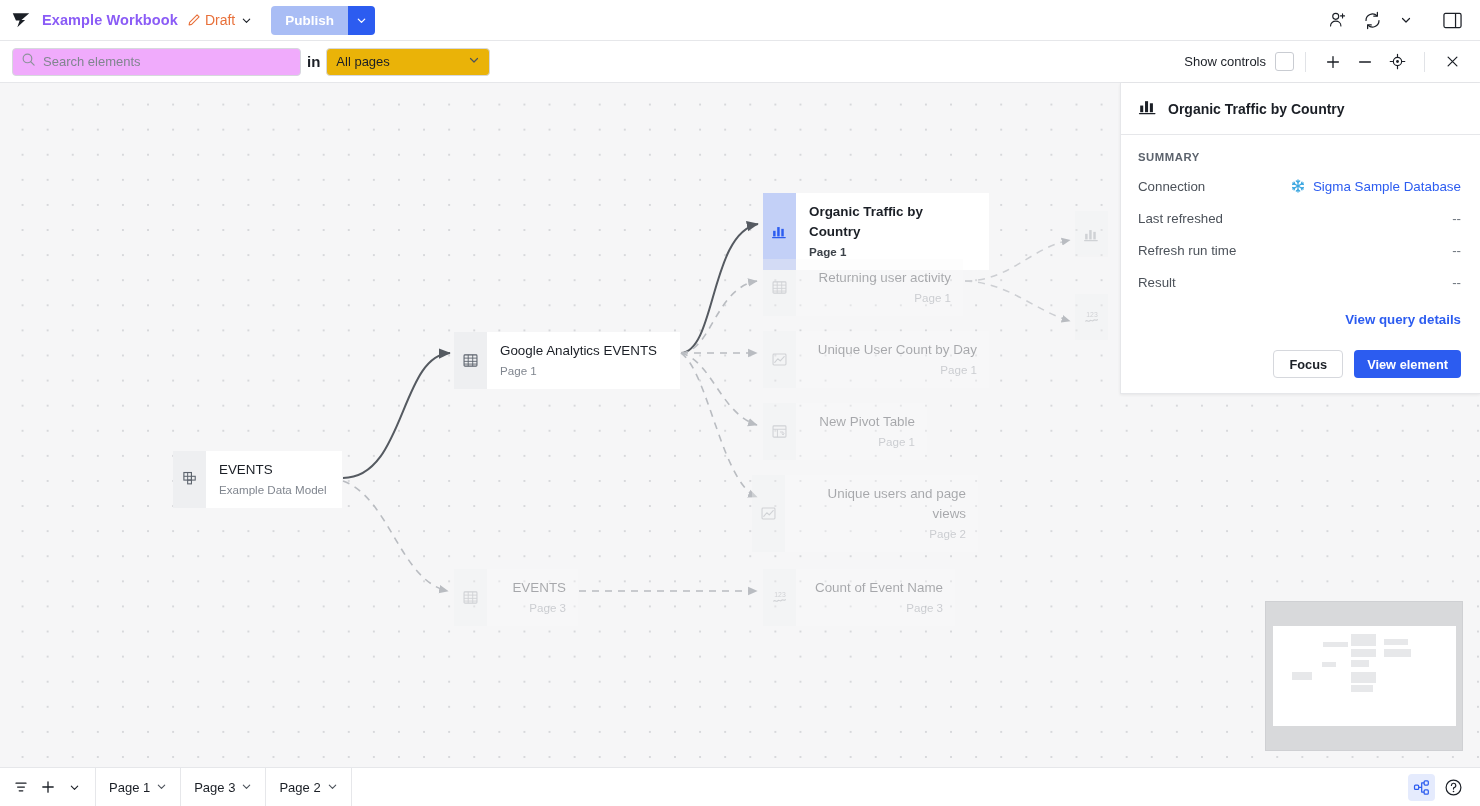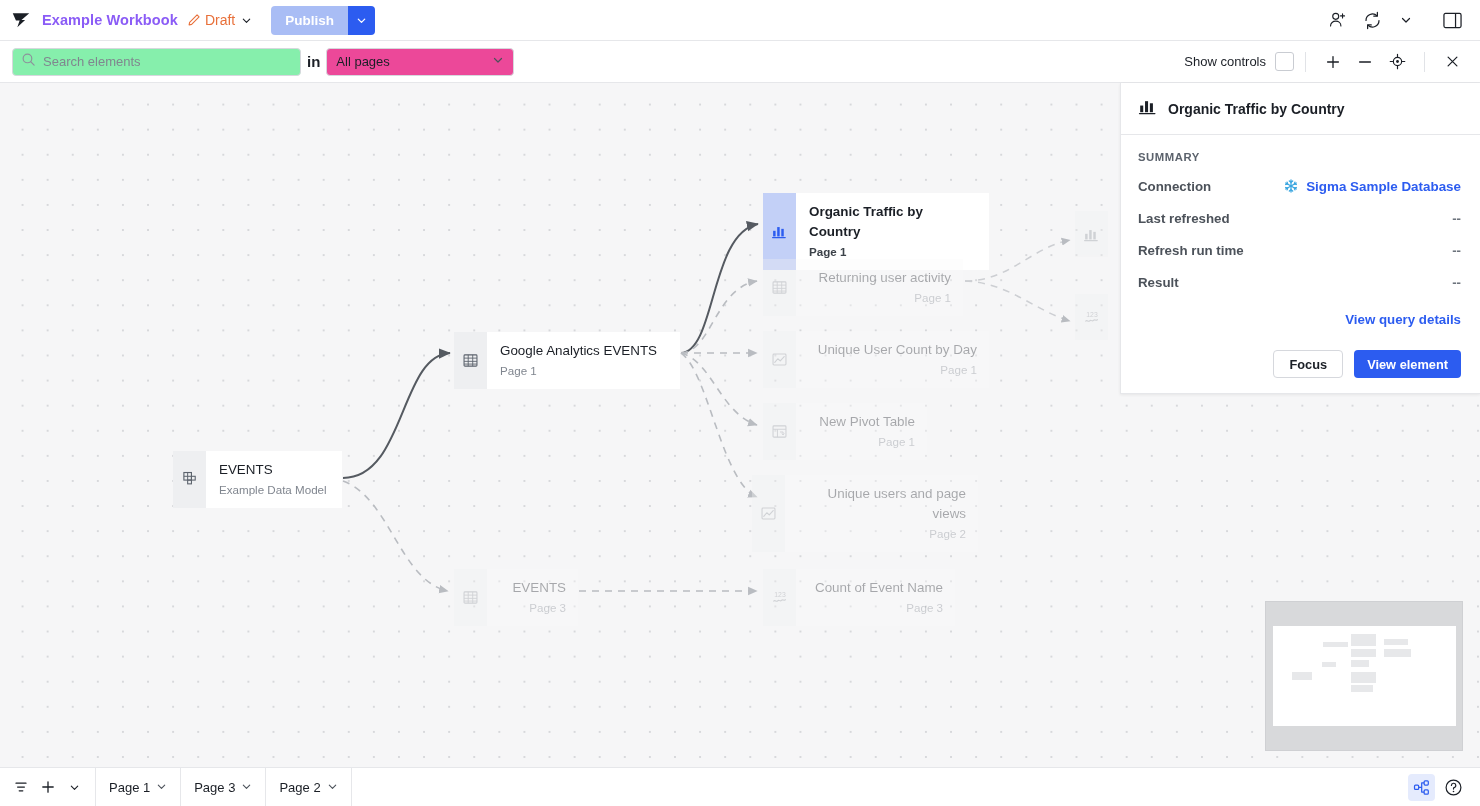--- a/index.html
+++ b/index.html
@@ -42,31 +42,31 @@
   }
 
   
   .toolbar {
     position: absolute; left: 0; top: 41px; width: 1480px; height: 42px;
     background: #fff; border-bottom: 1px solid #e6e7ea;
     display: flex; align-items: center; padding: 0 12px;
   }
   .search-box {
     width: 289px; height: 28px; border: 1px solid #d6d8dd; border-radius: 4px;
-    display: flex; align-items: center; padding: 0 8px; background: #86efac;
+    display: flex; align-items: center; padding: 0 8px; background: #f0abfc;
   }
   .search-box input {
     border: none; outline: none; flex: 1; font-family: inherit; font-size: 13px;
     color: #1b1f26; margin-left: 7px; background: transparent;
   }
   .search-box input::placeholder { color: #80868f; }
   .in-word { font-size: 15px; font-weight: 700; color: #1b1f26; margin: 0 6px; }
   .pages-select {
-    width: 188px; height: 28px; border: 1px solid #d6d8dd; border-radius: 4px;
-    background: #ec4899; display: flex; align-items: center; justify-content: space-between;
+    width: 164px; height: 28px; border: 1px solid #d6d8dd; border-radius: 4px;
+    background: #eab308; display: flex; align-items: center; justify-content: space-between;
     padding: 0 9px; cursor: pointer;
   }
   .pages-select span { font-size: 13px; color: #1b1f26; }
   .toolbar-right { margin-left: auto; display: flex; align-items: center; justify-content: center; }
   .show-controls-label { font-size: 13px; color: #1b1f26; margin-right: 9px; }
   .toggle-sw {
     width: 19px; height: 19px; border: 1px solid #c9ccd2; border-radius: 3px;
     background: #fff; cursor: pointer;
   }
   .tb-divider { width: 1px; height: 20px; background: #e1e3e7; margin: 0 11px; }
@@ -117,21 +117,21 @@
   .panel-head {
     height: 52px; display: flex; align-items: center; gap: 11px;
     padding: 0 17px; border-bottom: 1px solid #e6e7ea;
   }
   .panel-title { font-size: 14px; font-weight: 700; color: #1b1f26; }
   .panel-body { padding: 16px 19px 15px 17px; }
   .summary-label {
     font-size: 11.3px; font-weight: 700; color: #5c636d; letter-spacing: .55px;
     margin-bottom: 15px;
   }
-  .kv { display: flex; align-items: center; justify-content: space-between; margin-bottom: 17px; font-weight: bold; }
+  .kv { display: flex; align-items: center; justify-content: space-between; margin-bottom: 17px; }
   .kv .k { font-size: 13.3px; color: #4c525a; }
   .kv .v { font-size: 13.3px; color: #6c737c; }
   .conn-link { display: flex; align-items: center; gap: 7px; cursor: pointer; }
   .conn-link span { font-size: 13.4px; color: #2c5cf0; }
   .query-link {
     text-align: right; font-size: 13.3px; font-weight: 700; color: #2c5cf0;
     cursor: pointer; margin-top: 22px;
   }
   .panel-actions { display: flex; justify-content: flex-end; gap: 11px; margin-top: 23px; }
   .btn-ghost {

